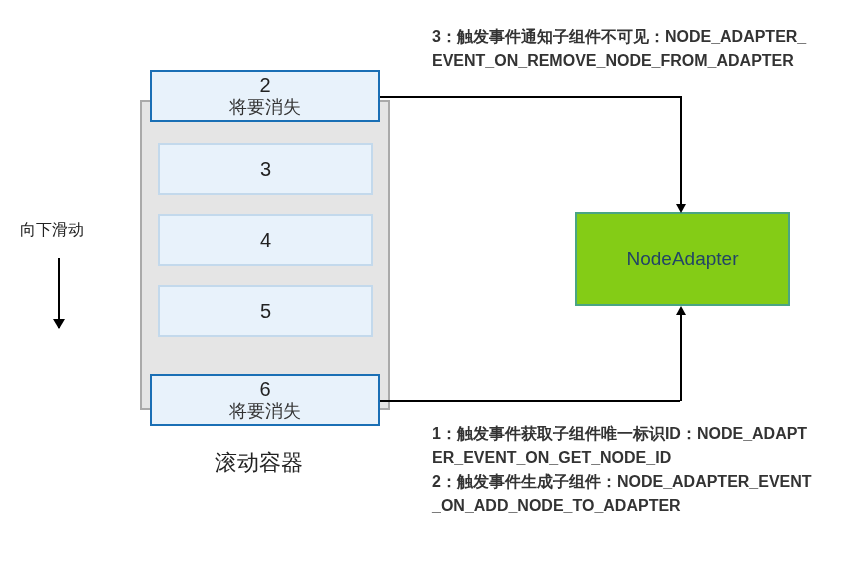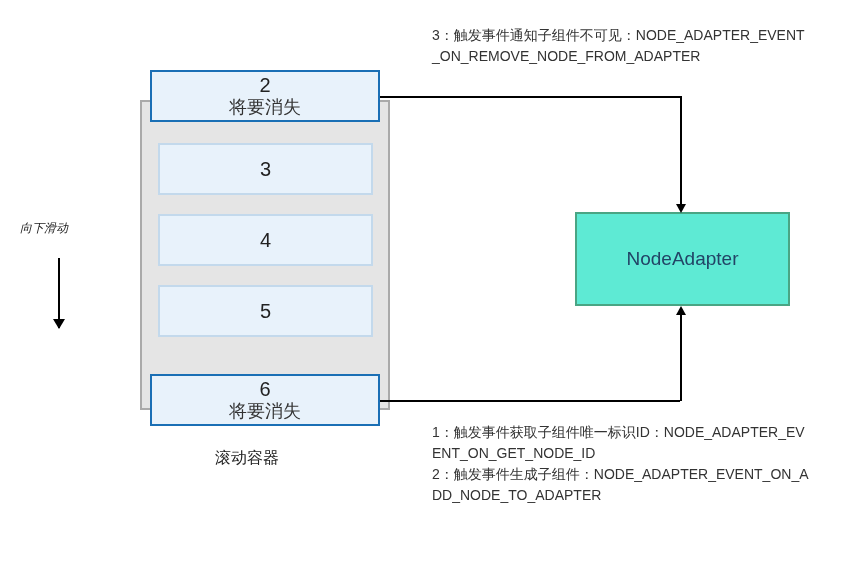--- a/index.html
+++ b/index.html
@@ -13,25 +13,24 @@
   }
   .diagram {
     position: relative;
     width: 100%;
     height: 100%;
   }
   .scroll-label {
     position: absolute;
     left: 20px;
     top: 220px;
-    font-size: 12px;
+    font-size: 16px;
     color: #222;
     writing-mode: horizontal-tb;
     white-space: nowrap;
-    font-style: italic;
   }
   .arrow-down {
     position: absolute;
     left: 58px;
     top: 258px;
     width: 2px;
     height: 70px;
     background: #000;
   }
   .arrow-down::after {
@@ -73,44 +72,45 @@
     border: 2px solid #c3d9ec;
     height: 52px;
     display: flex;
     align-items: center;
     justify-content: center;
   }
   .container-label {
     position: absolute;
     left: 215px;
     top: 448px;
-    font-size: 16px;
+    font-size: 22px;
     color: #222;
   }
   .node-adapter {
     position: absolute;
     left: 575px;
     top: 212px;
     width: 215px;
     height: 94px;
-    background: #5eead4;
+    background: #84cc16;
     border: 2px solid #4aa584;
     display: flex;
     align-items: center;
     justify-content: center;
     font-size: 19px;
     color: #246;
   }
   .annotation {
     position: absolute;
-    font-size: 14px;
+    font-size: 16px;
     color: #333;
     line-height: 1.5;
     width: 380px;
     word-break: break-all;
+    font-weight: bold;
   }
   .anno-top { left: 432px; top: 25px; }
   .anno-bottom { left: 432px; top: 422px; }
   
   .line { position: absolute; background: #000; }
   .line.h { height: 1.5px; }
   .line.v { width: 1.5px; }
   .arr-head {
     position: absolute;
     width: 0; height: 0;

